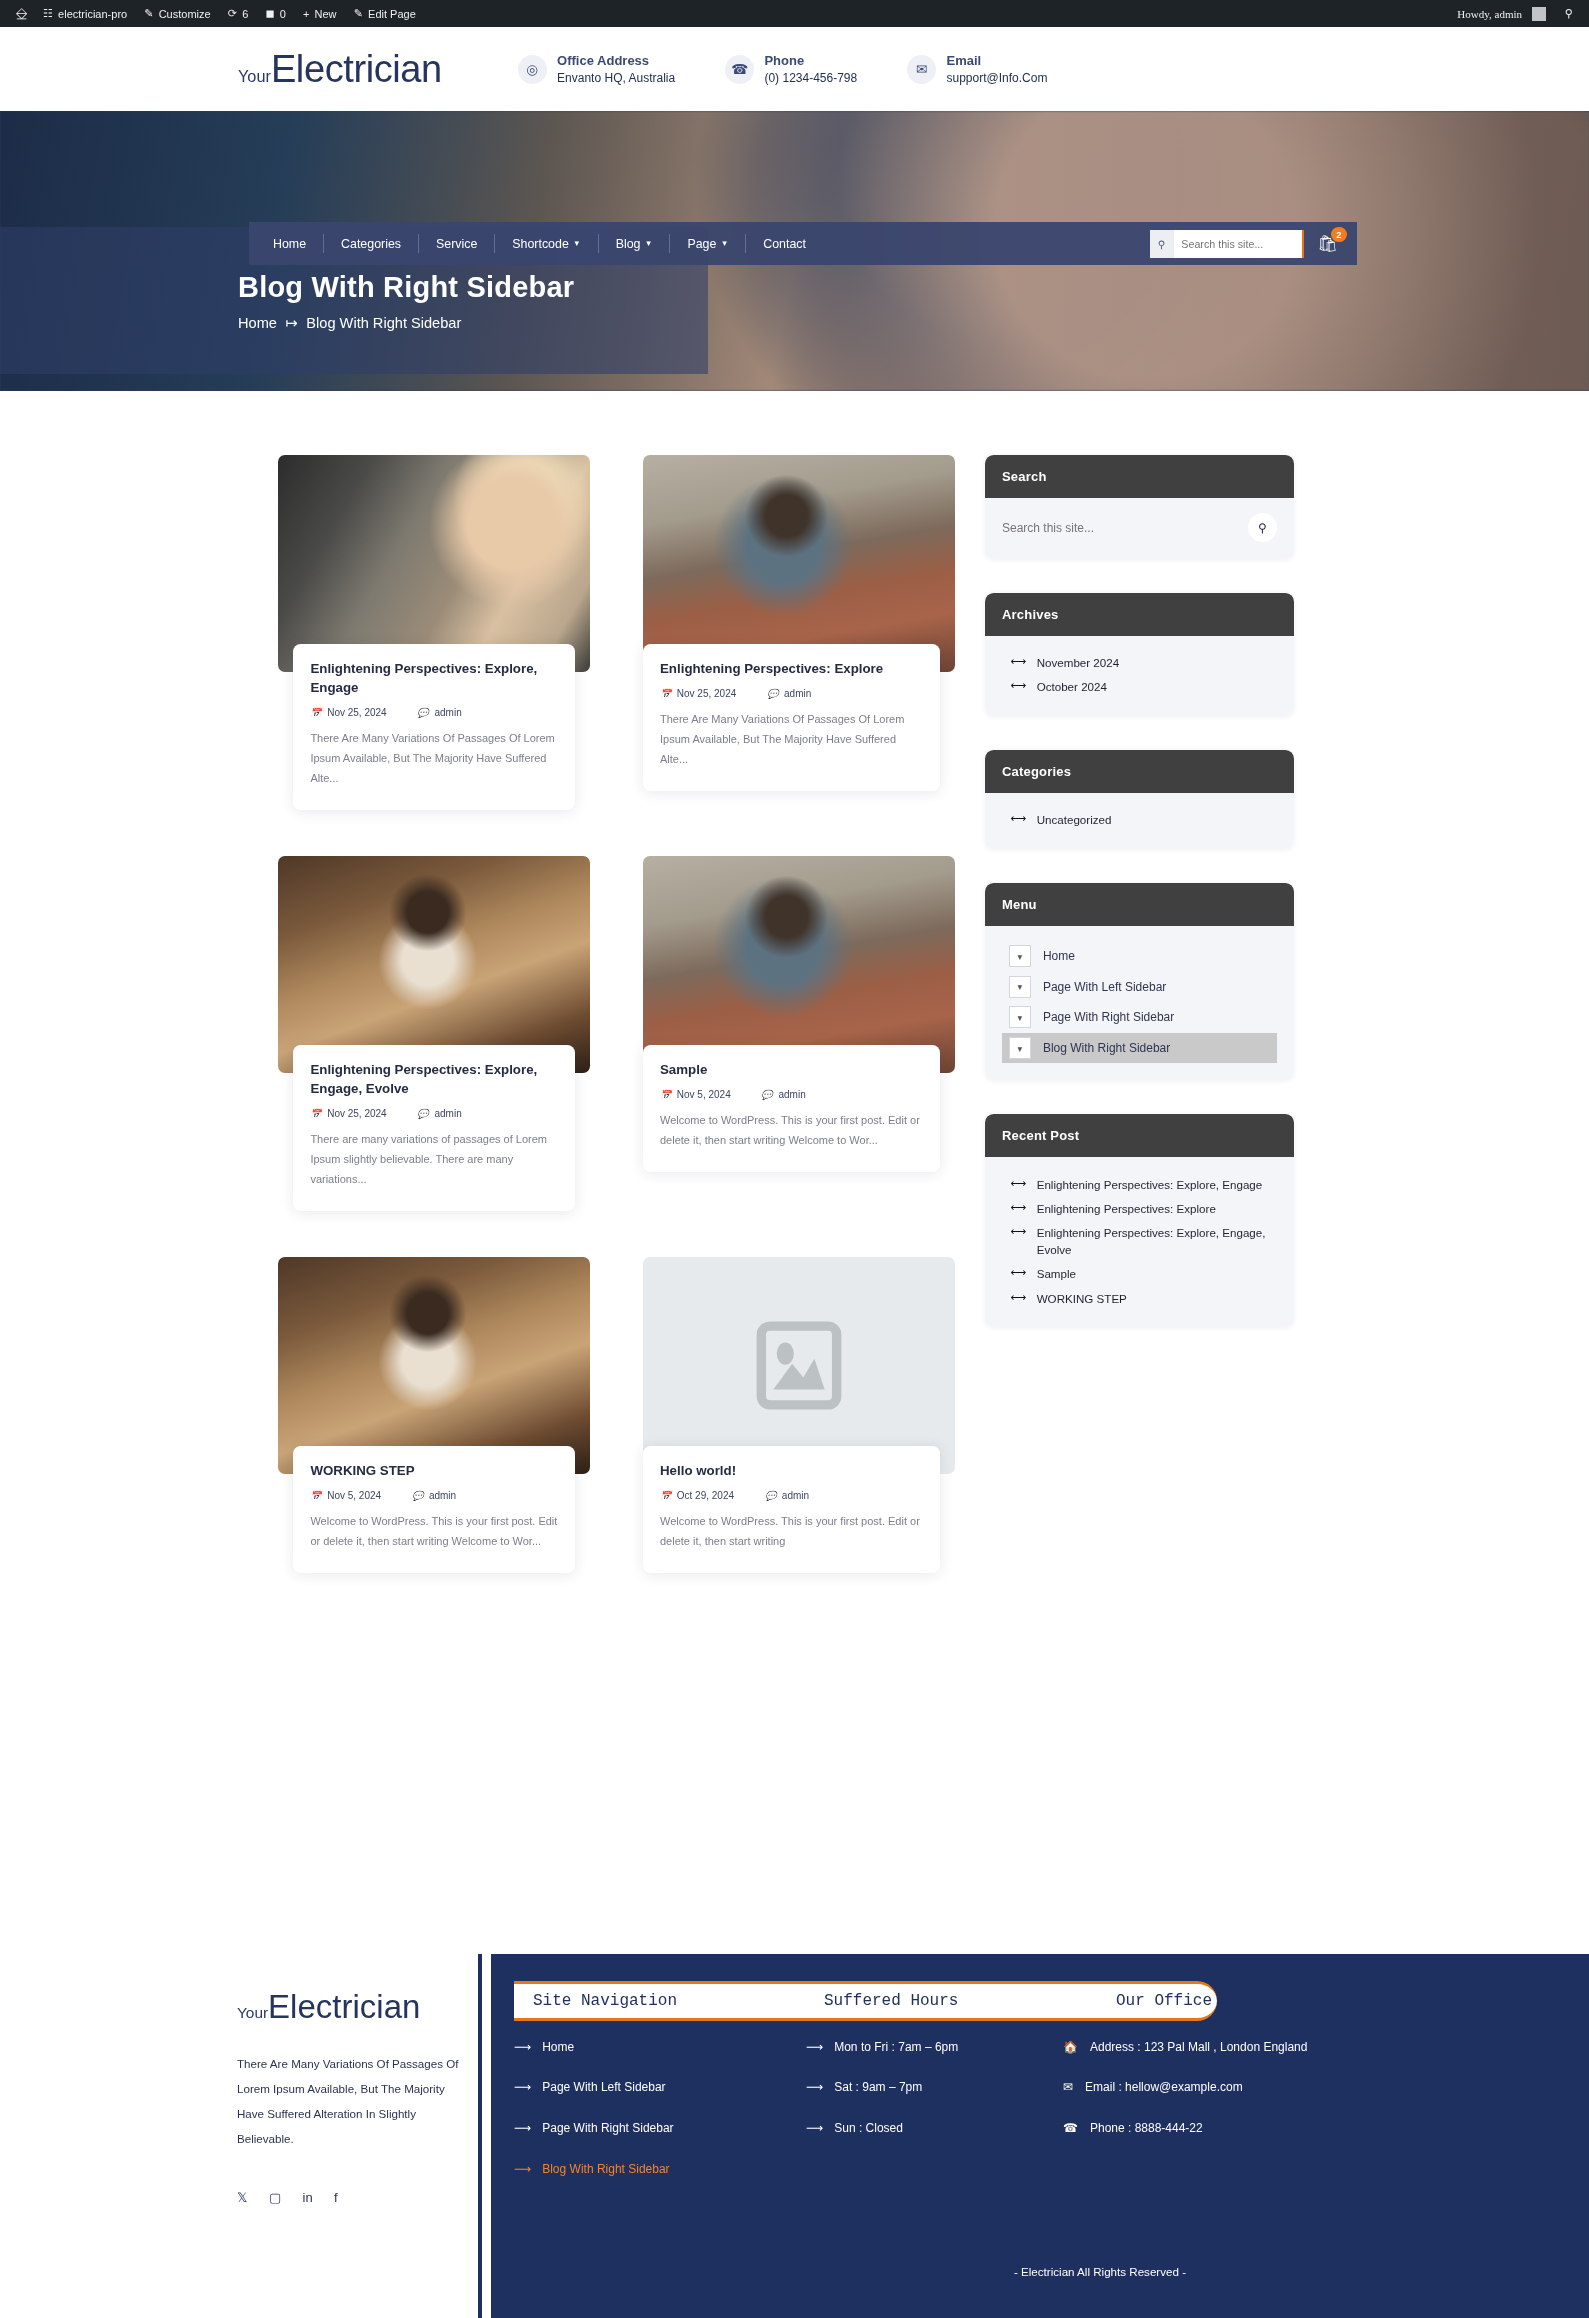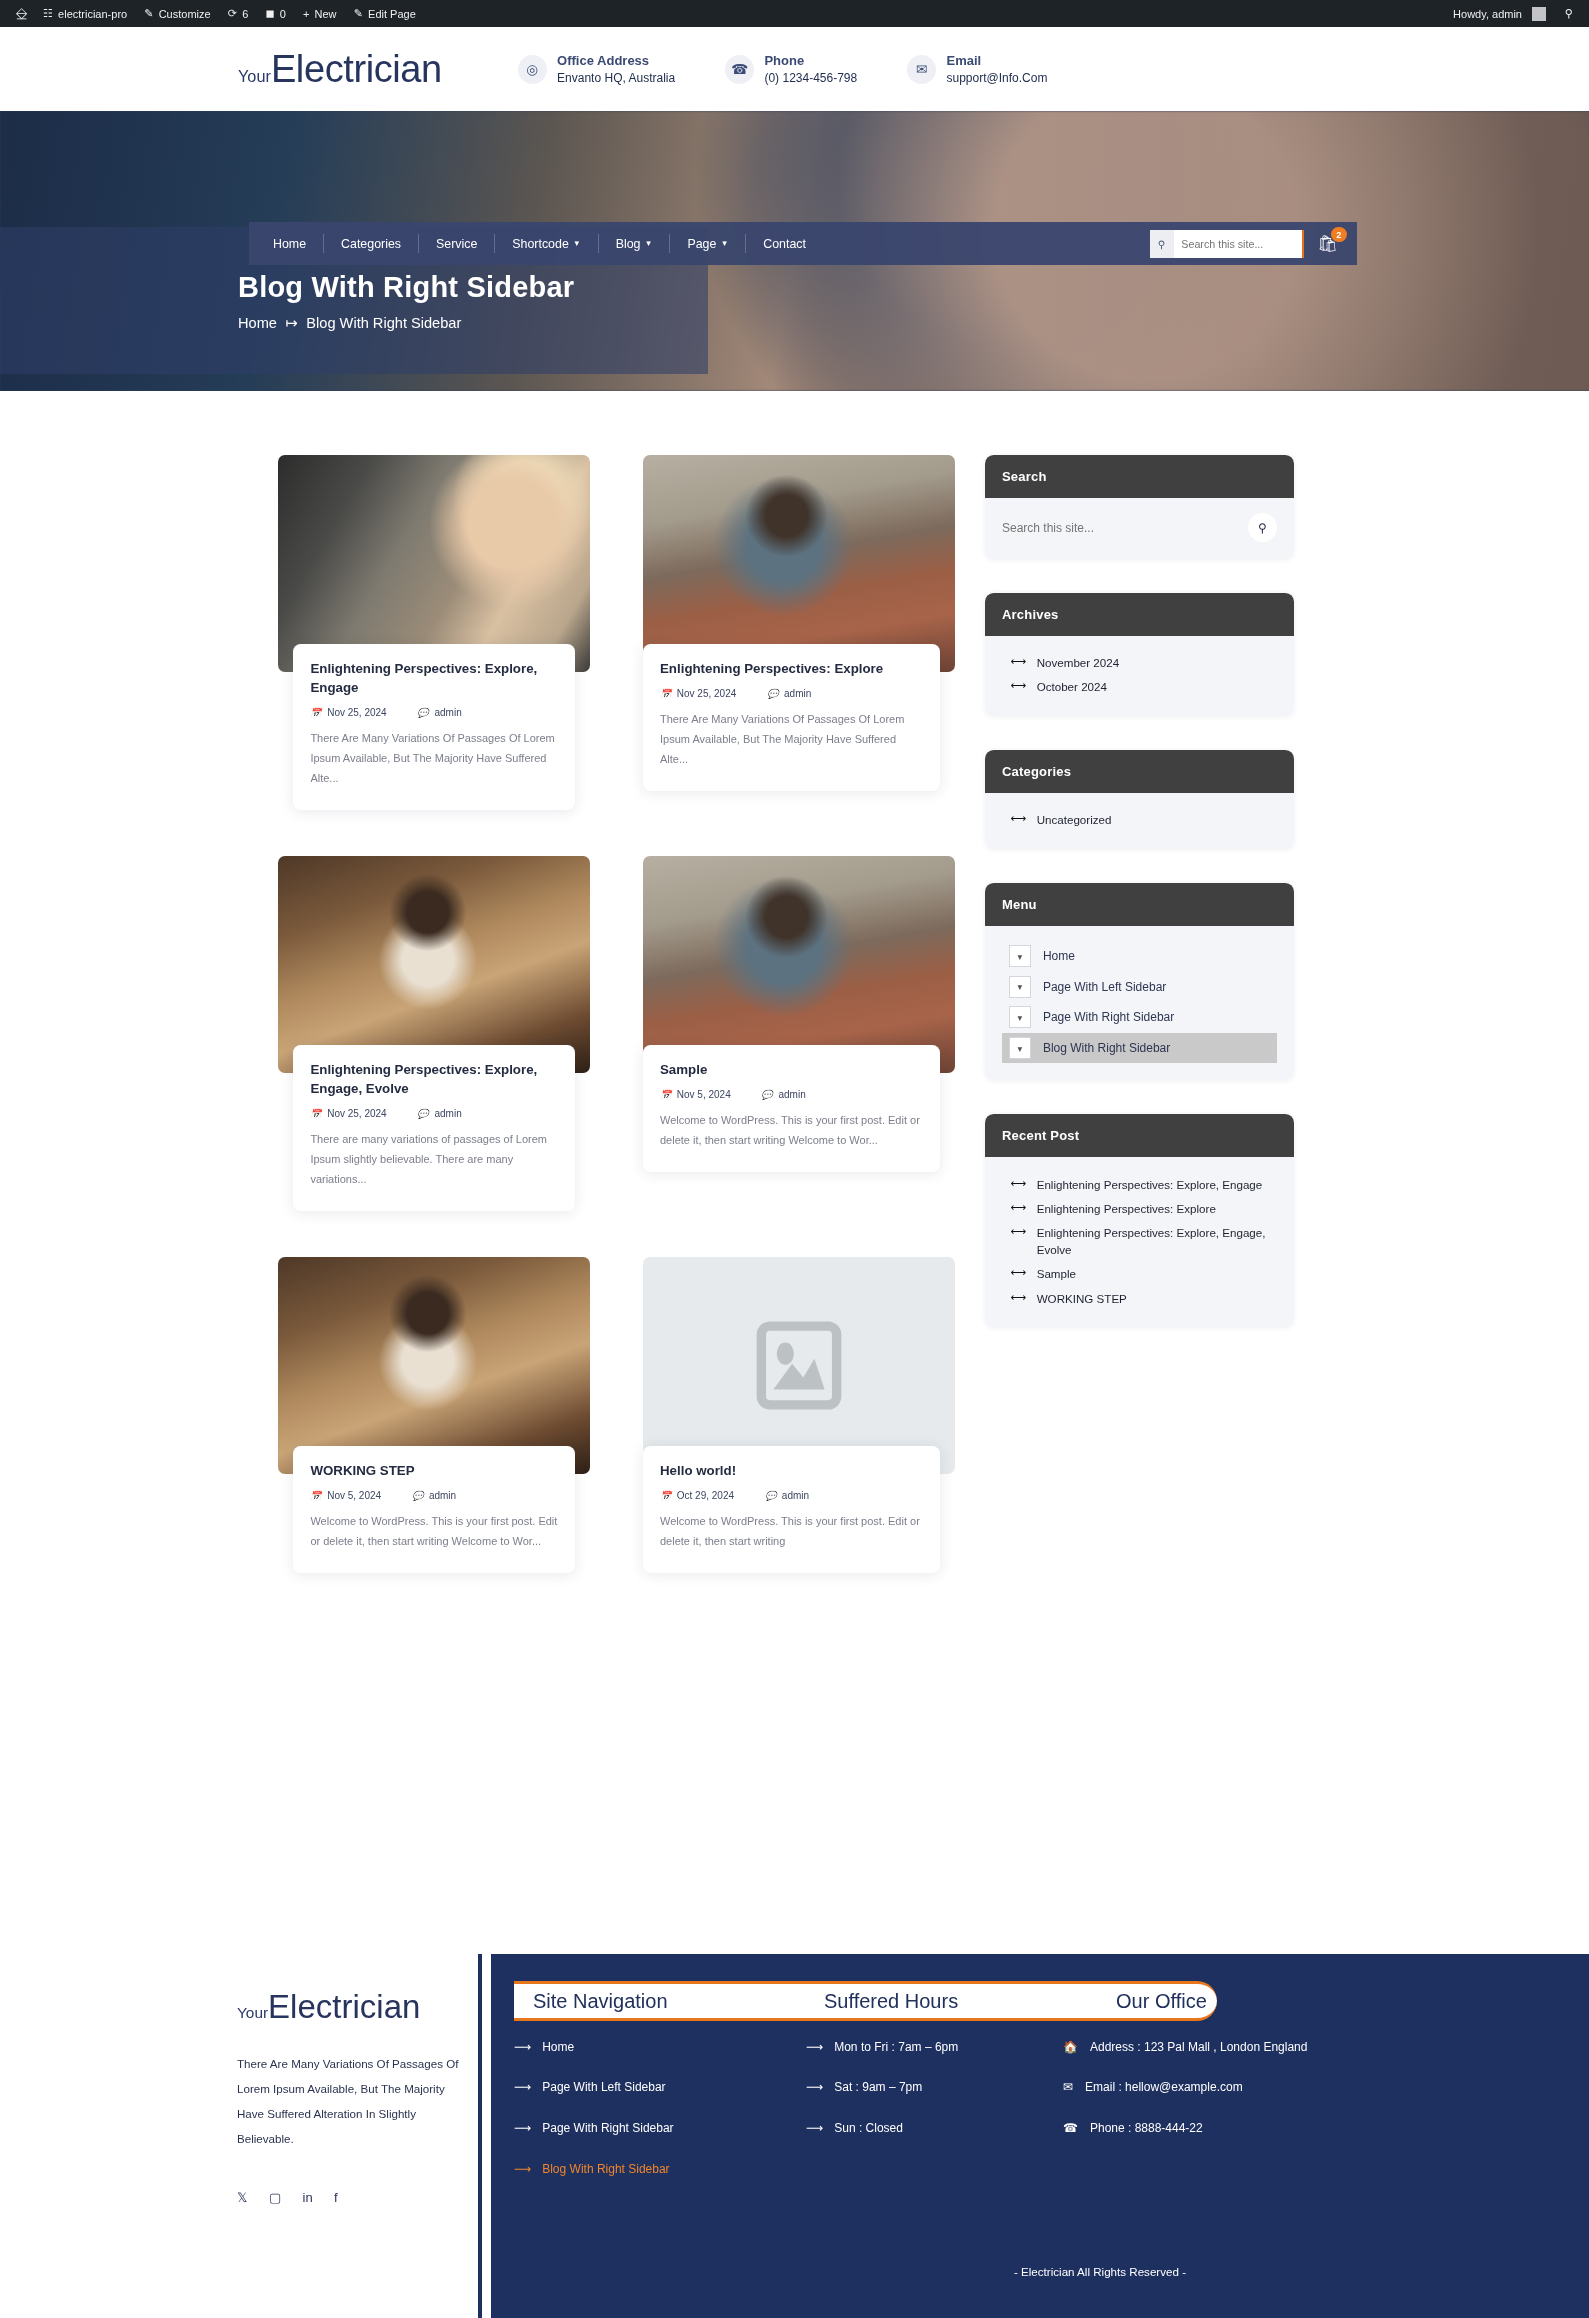--- a/index.html
+++ b/index.html
@@ -13,21 +13,21 @@
   .wpbar {
     height: 27.4px; background: #1d2327; color: #f0f0f1;
     display: flex; align-items: center; font-size: 11px; padding: 0 8.6px;
   }
   .wpbar-left { display: flex; align-items: center; gap: 0; }
   .wpbar-item {
     display: flex; align-items: center; gap: 5.1px;
     padding: 0 8.6px; height: 27.4px; color: #f0f0f1; white-space: nowrap;
   }
   .wpbar-logo { font-size: 15.4px; padding: 0 6.9px; }
-  .wpbar-right { margin-left: auto; display: flex; align-items: center; gap: 1.7px; }
+  .wpbar-right { margin-left: auto; display: flex; align-items: center; gap: 1.7px; font-family: Liberation Serif, serif; }
   .wpbar-avatar { width: 13.7px; height: 13.7px; background: #c3c4c7; display: inline-block; margin-left: 5.1px; }
 
   
   .topbar {
     height: 84px; background: #fff; position: relative;
     display: flex; align-items: center;
   }
   .logo { margin-left: 238px; display: flex; align-items: baseline; }
   .logo .small { font-size: 16.3px; color: #2b3a67; font-family: "Liberation Sans", sans-serif; }
   .logo .big { font-size: 38px; color: #26345e; letter-spacing: -0.4px; font-weight: 400; }
@@ -153,21 +153,21 @@
   .f-social { margin-top: 38px; display: flex; gap: 21.4px; color: #2b3558; font-size: 13px; }
 
   .f-divider { position: absolute; left: 478px; top: 6.9px; width: 4.3px; height: 364px; background: #1e3060; }
   .f-main { position: absolute; left: 491px; top: 6.9px; width: 1098px; height: 364px; background: #1e3060; }
 
   .f-tabs {
     position: absolute; left: 23px; top: 27.4px; width: 703px; height: 40px;
     background: #fff; border-top: 3.4px solid #e8771c; border-bottom: 3.4px solid #e8771c;
     border-radius: 0 24px 24px 0; display: flex; align-items: center;
   }
-  .f-tabs .t { font-size: 20px; color: #21305c; position: absolute; }
+  .f-tabs .t { font-size: 16px; color: #21305c; position: absolute; font-family: Liberation Mono, monospace; }
   .f-tabs .t1 { left: 19px; }
   .f-tabs .t2 { left: 310px; }
   .f-tabs .t3 { left: 566px; margin-left: 36px; }
 
   .f-cols { position: absolute; left: 23px; top: 86px; display: flex; width: 1055px; }
   .f-col1 { width: 292px; }
   .f-col2 { width: 257px; }
   .f-col3 { width: 446px; }
   .f-li { display: flex; align-items: flex-start; gap: 11px; margin-bottom: 26.6px; font-size: 12px; color: #fff; }
   .f-li.hl { color: #f0852c; }

